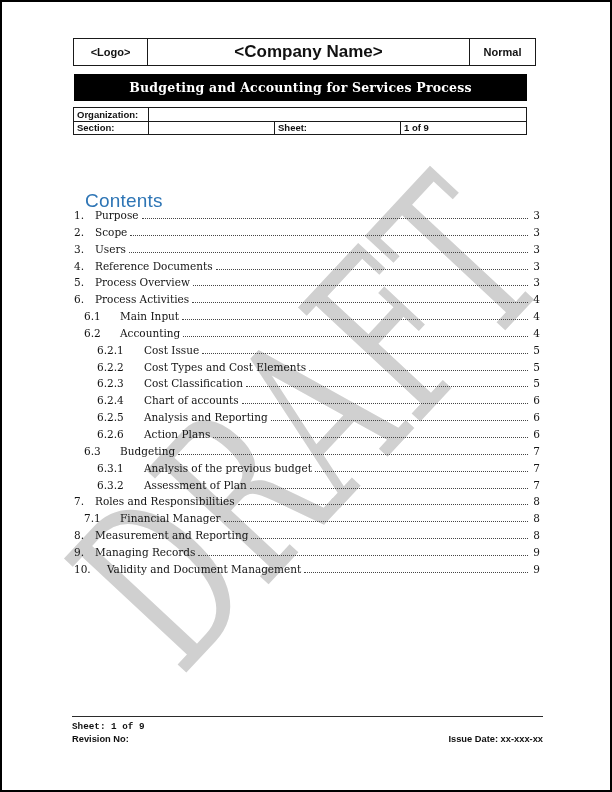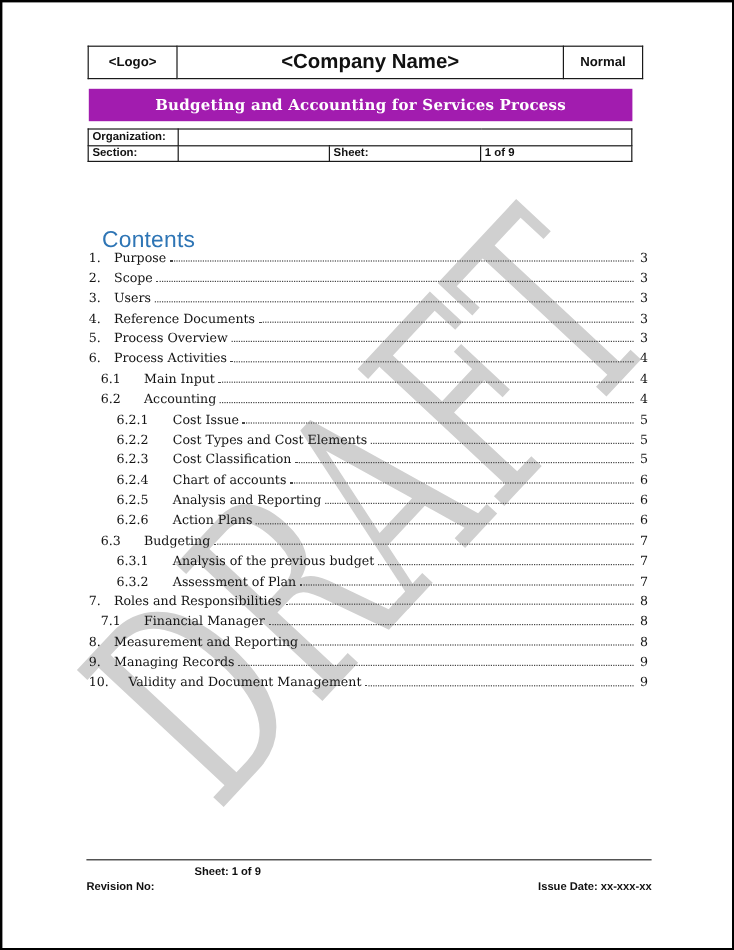--- a/index.html
+++ b/index.html
@@ -60,41 +60,41 @@
   .toc-label { white-space:nowrap; }
   .toc-leader { flex:1; border-bottom:1.7px dotted #454545; margin:0 2px 0 3px; min-width:10px; }
   .toc-page { min-width:10px; text-align:right; }
 
   
   .footer { position:absolute; left:70px; top:714px; width:471px; z-index:1;
             border-top:1.5px solid #2b2b2b; padding-top:3px;
             font-size:9.3px; font-weight:700; color:#111; }
   .footer-row { display:grid; grid-template-columns:1fr auto 1fr; line-height:13px; }
   .footer-row .fr-left  { text-align:left; }
-  .footer-row .fr-mid   { text-align:center; }
+  .footer-row .fr-mid   { text-align:left;font-family:Liberation Mono, monospace; }
   .footer-row .fr-right { text-align:right; }
 </style>
 </head>
 <body>
 
 <div class="page">
 
   <div class="watermark" style="color: rgb(208, 208, 208);">DRAFT</div>
 
   <table class="header-table">
     <tbody>
         <tr>
       <td class="cell-logo">&lt;Logo&gt;</td>
       <td class="cell-company">&lt;Company Name&gt;</td>
       <td class="cell-class">Normal</td>
     </tr>
   </tbody>
     </table>
 
-  <div class="banner" style="background: #a21caf;">
+  <div class="banner" style="background: #000000;">
     <span>Budgeting and Accounting for Services Process</span>
   </div>
 
   <table class="info-table">
     <tbody>
         <tr>
       <td class="col-label">Organization:</td>
       <td colspan="3"></td>
     </tr>
     <tr>

